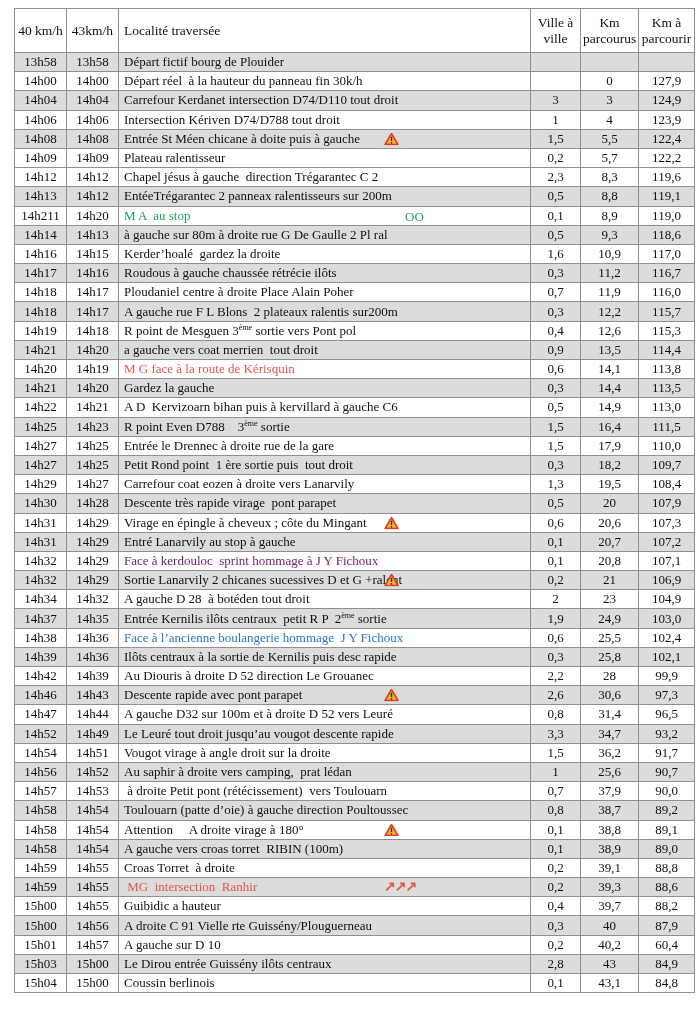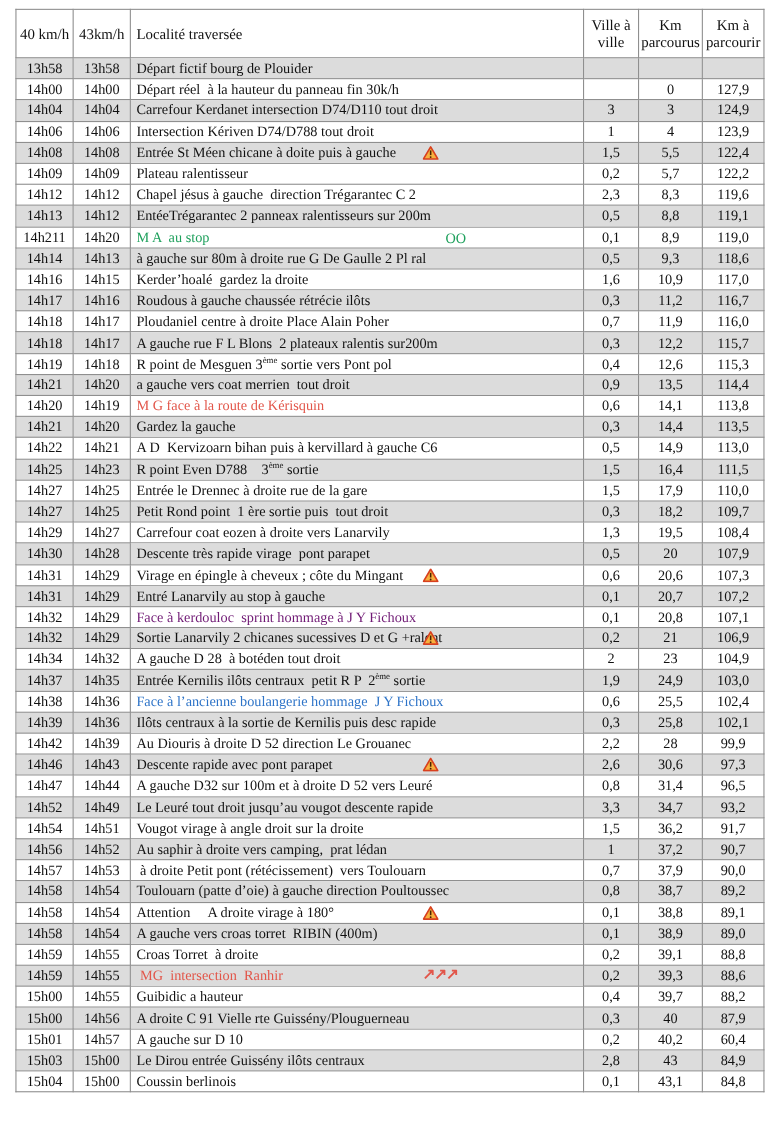--- a/index.html
+++ b/index.html
@@ -392,21 +392,21 @@
           <td class="loc"><span>Vougot virage à angle droit sur la droite</span></td>
           <td>1,5</td>
           <td>36,2</td>
           <td>91,7</td>
         </tr>
         <tr class="shade">
           <td>14h56</td>
           <td>14h52</td>
           <td class="loc"><span>Au saphir à droite vers camping,  prat lédan</span></td>
           <td>1</td>
-          <td>37,2</td>
+          <td>25,6</td>
           <td>90,7</td>
         </tr>
         <tr>
           <td>14h57</td>
           <td>14h53</td>
           <td class="loc"><span> à droite Petit pont (rétécissement)  vers Toulouarn</span></td>
           <td>0,7</td>
           <td>37,9</td>
           <td>90,0</td>
         </tr>
@@ -426,21 +426,21 @@
                 <rect x="13.6" y="8.5" width="2.8" height="8.5" fill="#4a2400"></rect>
                 <circle cx="15" cy="20.6" r="1.7" fill="#4a2400"></circle>
               </svg></span></td>
           <td>0,1</td>
           <td>38,8</td>
           <td>89,1</td>
         </tr>
         <tr class="shade">
           <td>14h58</td>
           <td>14h54</td>
-          <td class="loc"><span>A gauche vers croas torret  RIBIN (400m)</span></td>
+          <td class="loc"><span>A gauche vers croas torret  RIBIN (100m)</span></td>
           <td>0,1</td>
           <td>38,9</td>
           <td>89,0</td>
         </tr>
         <tr>
           <td>14h59</td>
           <td>14h55</td>
           <td class="loc"><span>Croas Torret  à droite</span></td>
           <td>0,2</td>
           <td>39,1</td>

